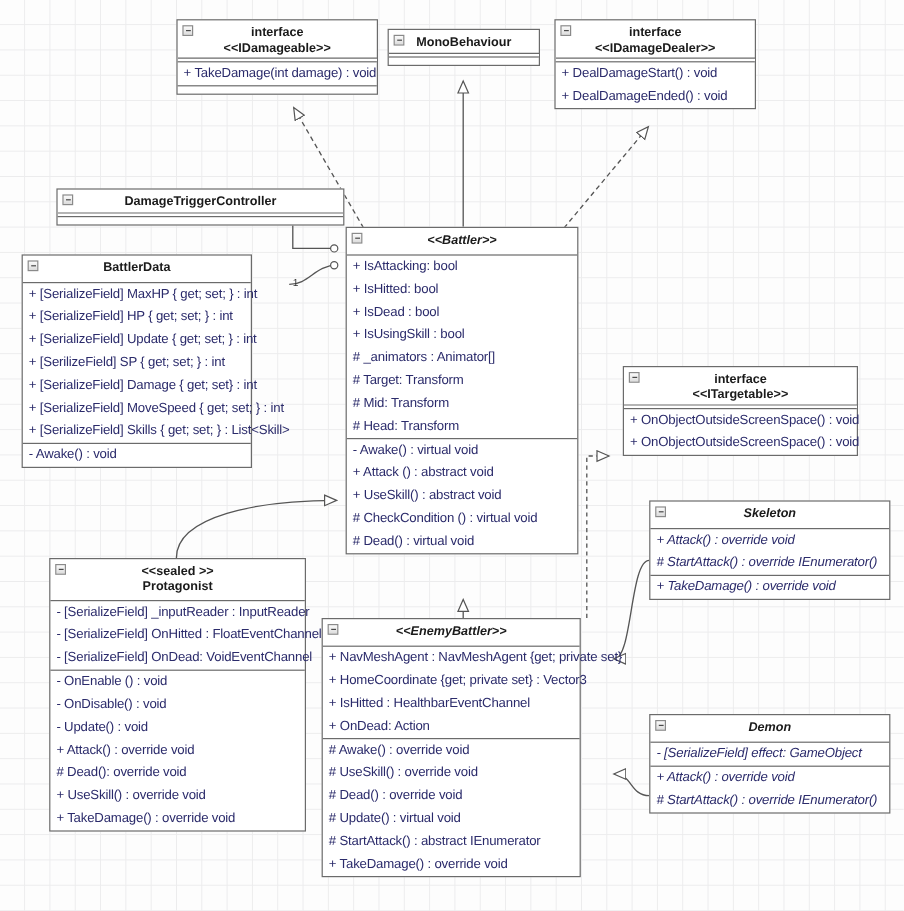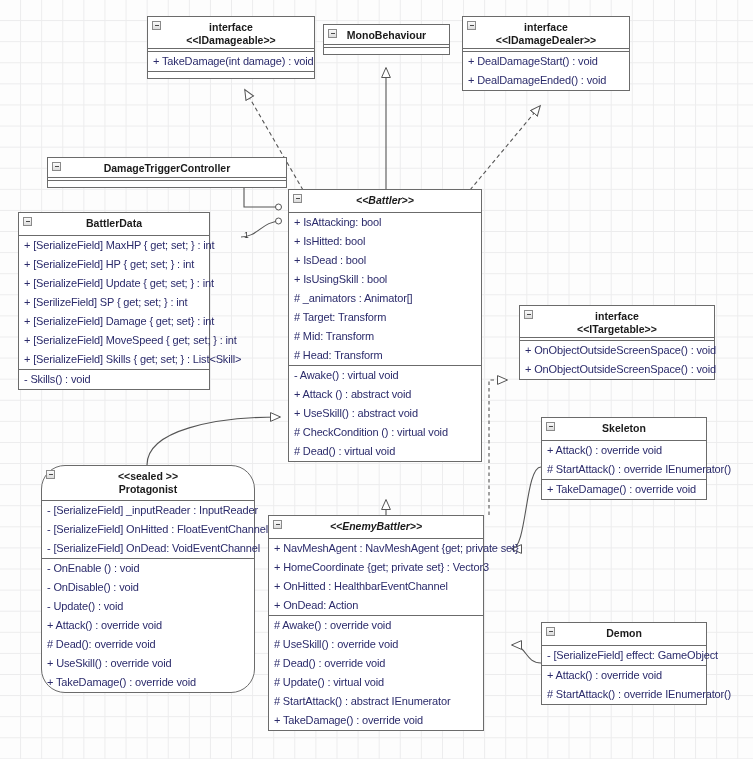--- a/index.html
+++ b/index.html
@@ -71,24 +71,24 @@
   }
 
   
   #idamageable{left:147px;top:16px;width:168px;}
   #monobehaviour{left:323px;top:24px;width:127px;}
   #idamagedealer{left:462px;top:16px;width:168px;}
   #damagetrigger{left:15px;top:157px;width:240px;margin-left:32px;}
   #battlerdata{left:18px;top:212px;width:192px;}
   #battler{left:288px;top:189px;width:194px;}
   #itargetable{left:519px;top:305px;width:196px;}
-  #skeleton{left:541px;top:417px;width:166px;}
-  #protagonist{left:41px;top:465px;width:214px;border-radius:24px;}
+  #skeleton{left:541px;top:417px;width:201px;font-style:italic;}
+  #protagonist{left:41px;top:465px;width:214px;}
   #enemybattler{left:268px;top:515px;width:216px;}
-  #demon{left:541px;top:622px;width:166px;}
+  #demon{left:541px;top:595px;width:201px;font-style:italic;}
 </style>
 </head>
 <body>
 
 <div id="canvas">
 
   <svg class="links">
     <defs>
       <marker id="hollowTri" markerWidth="12" markerHeight="12" refX="10" refY="5" orient="auto" markerUnits="userSpaceOnUse">
         <path d="M0.5,0.6 L10.5,5 L0.5,9.4 z" fill="#ffffff" stroke="#555" stroke-width="1"></path>
@@ -170,21 +170,21 @@
     <div class="sect">
       <div class="row">+ [SerializeField] MaxHP { get; set; } : int</div>
       <div class="row">+ [SerializeField] HP { get; set; } : int</div>
       <div class="row">+ [SerializeField] Update { get; set; } : int</div>
       <div class="row">+ [SerilizeField] SP { get; set; } : int</div>
       <div class="row">+ [SerializeField] Damage { get;  set} : int</div>
       <div class="row">+ [SerializeField] MoveSpeed { get; set; } : int</div>
       <div class="row">+ [SerializeField] Skills { get; set; } : List&lt;Skill&gt;</div>
     </div>
     <div class="sect">
-      <div class="row">- Skills() : void</div>
+      <div class="row">- Awake() : void</div>
     </div>
   </div>
 
   <div class="box" id="battler">
     <div class="hdr">
       <span class="minus"></span>
       <div class="stereo ital">&lt;&lt;Battler&gt;&gt;</div>
     </div>
     <div class="sect">
       <div class="row">+ IsAttacking: bool</div>
@@ -254,21 +254,21 @@
   </div>
 
   <div class="box" id="enemybattler">
     <div class="hdr">
       <span class="minus"></span>
       <div class="stereo ital">&lt;&lt;EnemyBattler&gt;&gt;</div>
     </div>
     <div class="sect">
       <div class="row">+ NavMeshAgent : NavMeshAgent {get; private set}</div>
       <div class="row">+ HomeCoordinate {get; private set} : Vector3</div>
-      <div class="row">+ OnHitted : HealthbarEventChannel</div>
+      <div class="row">+ IsHitted : HealthbarEventChannel</div>
       <div class="row">+ OnDead: Action</div>
     </div>
     <div class="sect">
       <div class="row"># Awake() : override void</div>
       <div class="row"># UseSkill() : override void</div>
       <div class="row"># Dead() : override void</div>
       <div class="row"># Update() : virtual void</div>
       <div class="row"># StartAttack() : abstract IEnumerator</div>
       <div class="row">+ TakeDamage() : override void</div>
     </div>

